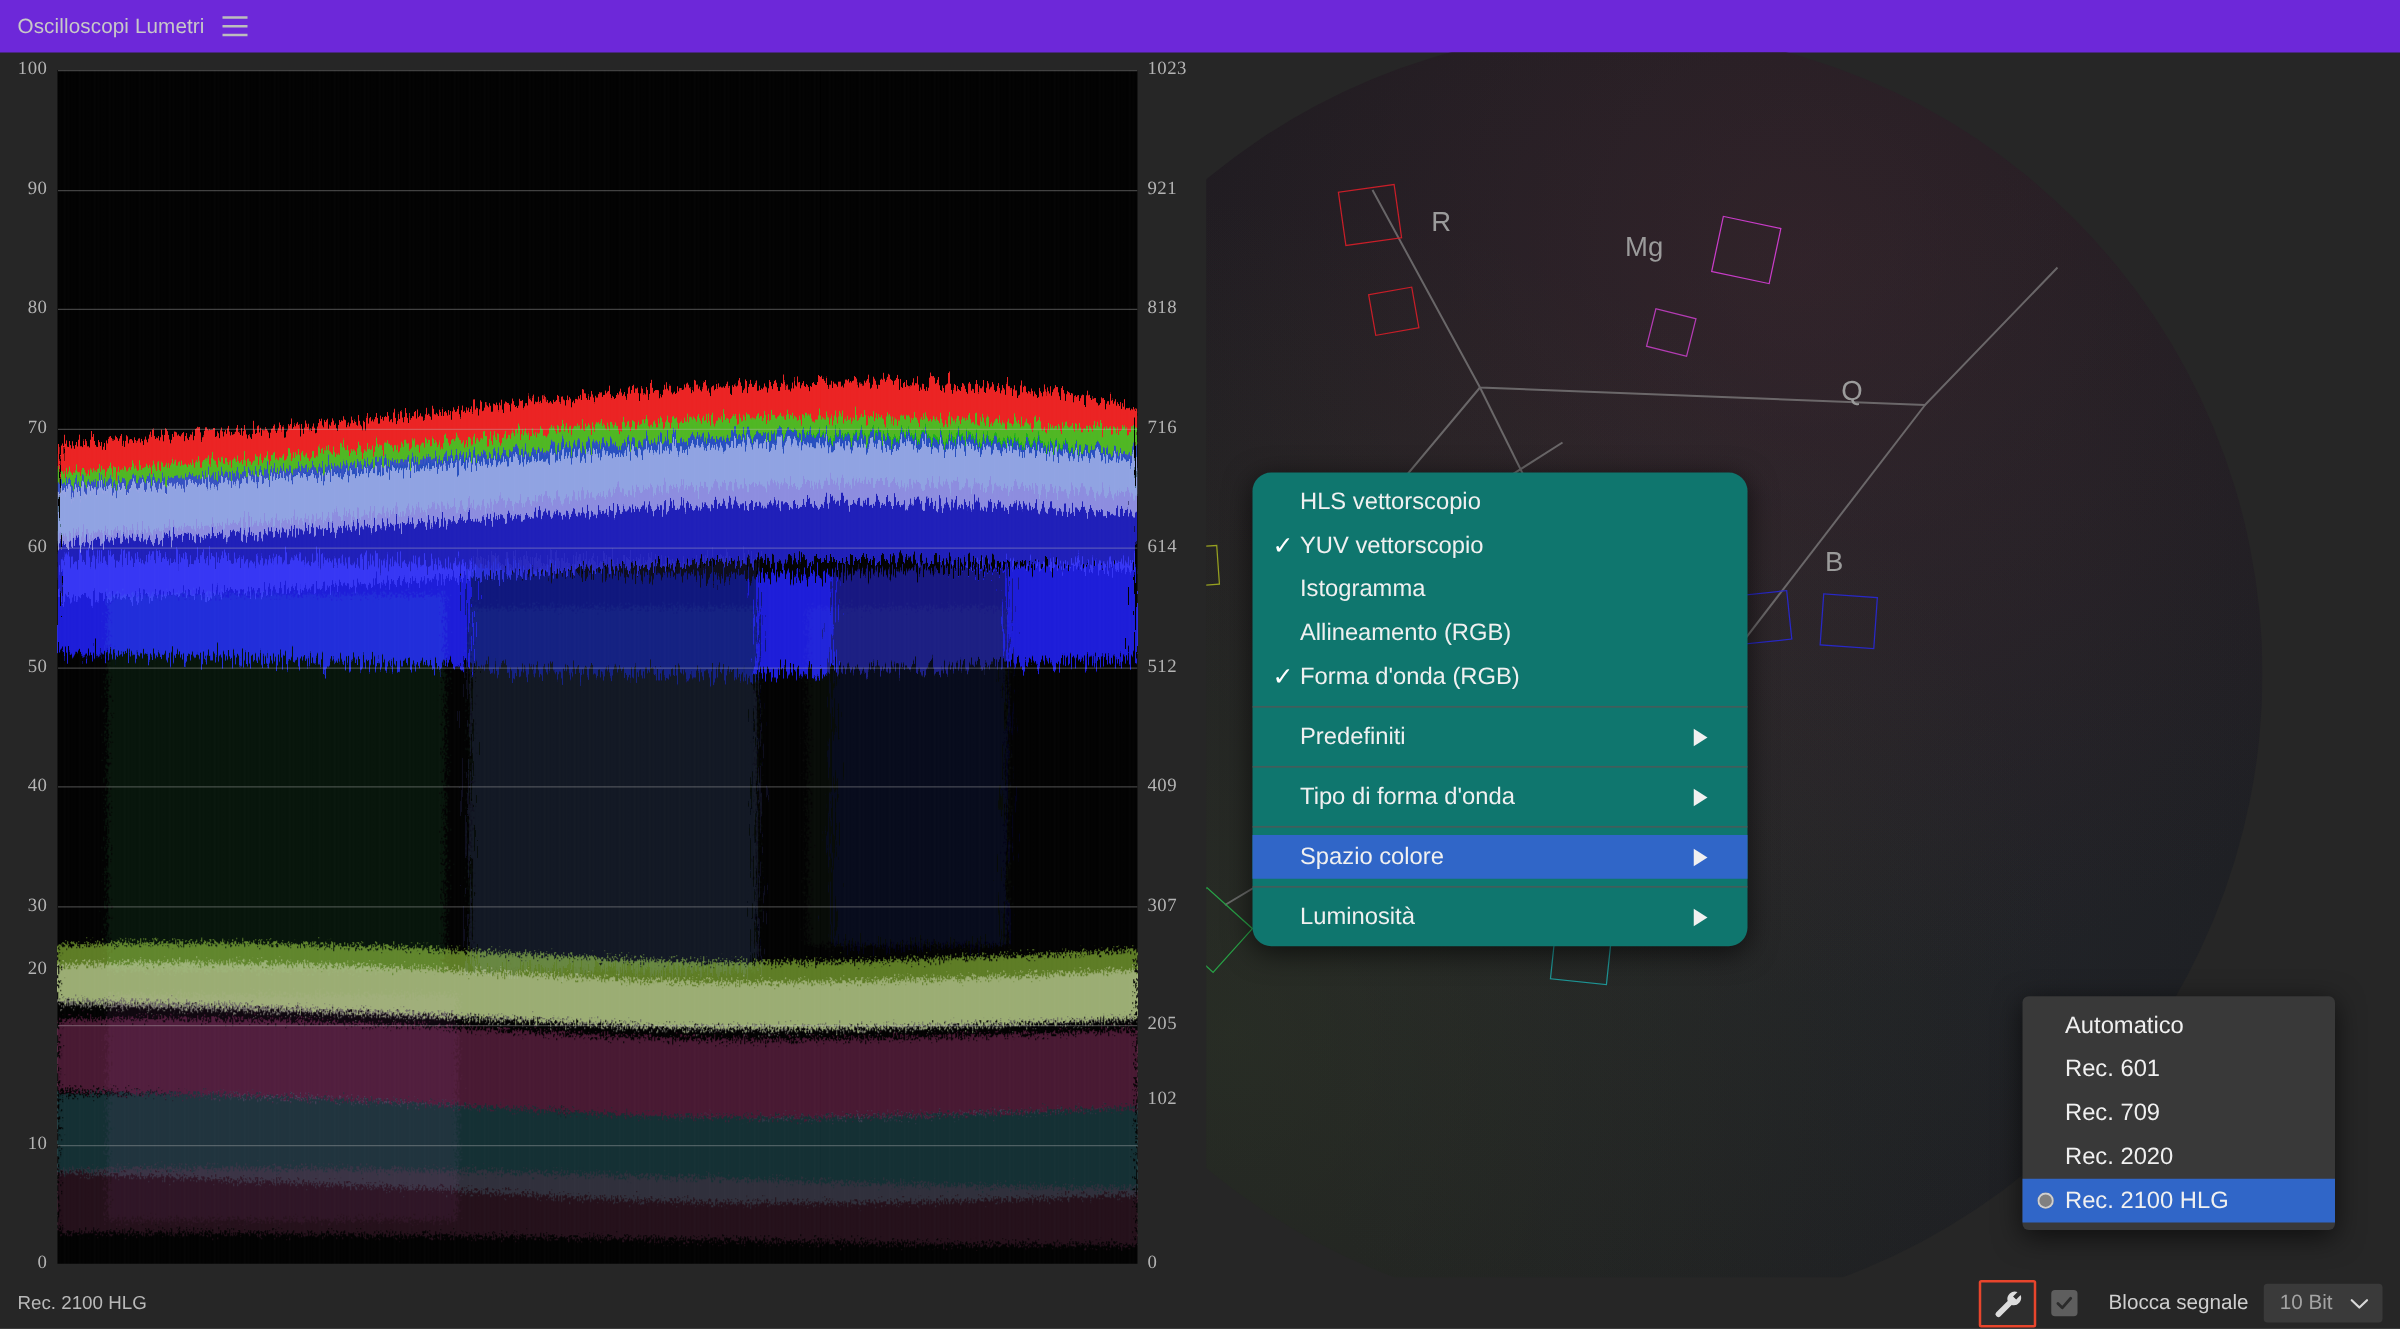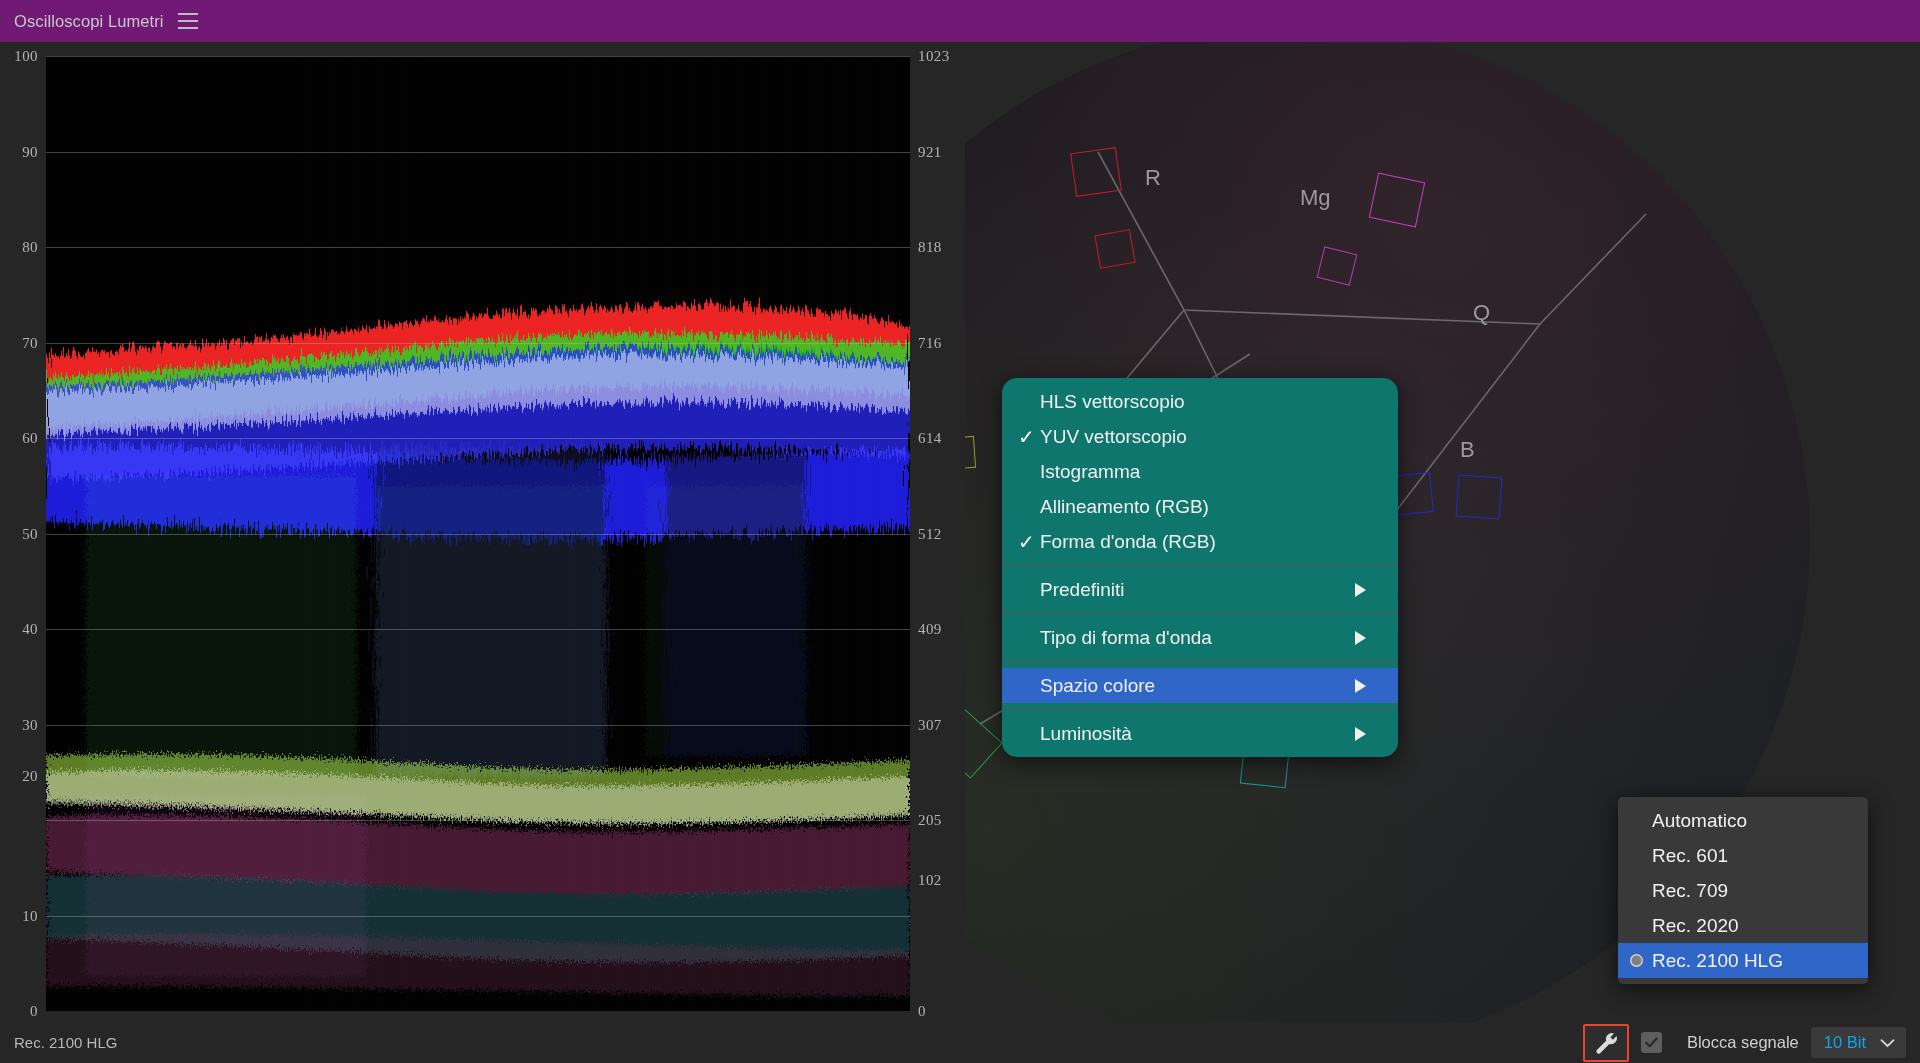--- a/index.html
+++ b/index.html
@@ -7,21 +7,21 @@
     width:1920px;height:1063px;overflow:hidden;
     background:#262626;
     font-family:"Liberation Sans", sans-serif;
     color:#d2d2d2;
     position:relative;
     -webkit-font-smoothing:antialiased;
   }
   
   #header{
     position:absolute;left:0;top:0;width:1920px;height:42px;
-    background:#701a75;display:flex;align-items:center;
+    background:#6d28d9;display:flex;align-items:center;
   }
   #panel-title{
     margin-left:14px;font-size:16.5px;color:#c8c8c8;letter-spacing:.1px;
   }
   #panel-menu-icon{
     margin-left:14px;width:20px;height:16px;display:flex;flex-direction:column;
     justify-content:space-between;cursor:pointer;
   }
   #panel-menu-icon i{display:block;height:1.8px;background:#bdbdbd;width:100%;}
 
@@ -128,21 +128,21 @@
   #lock-checkbox{
     width:21px;height:21px;border-radius:3px;background:#5e5e5e;
     display:flex;align-items:center;justify-content:center;
   }
   #lock-checkbox svg{display:block;}
   #lock-label{font-size:16.5px;color:#cfcfcf;margin-left:16px;}
   #bit-depth-select{
     display:flex;align-items:center;gap:14px;background:#3a3a3a;border-radius:3px;
     padding:6px 11px 6px 13px;cursor:pointer;
   }
-  #bit-depth-value{font-size:16.5px;color:#0ea5e9;}
+  #bit-depth-value{font-size:16.5px;color:#a3a3a3;}
 </style>
 </head>
 <body>
 
 <div id="header">
   <div id="panel-title">Oscilloscopi Lumetri</div>
   <div id="panel-menu-icon">
     <i></i>
       <i></i>
       <i></i>

